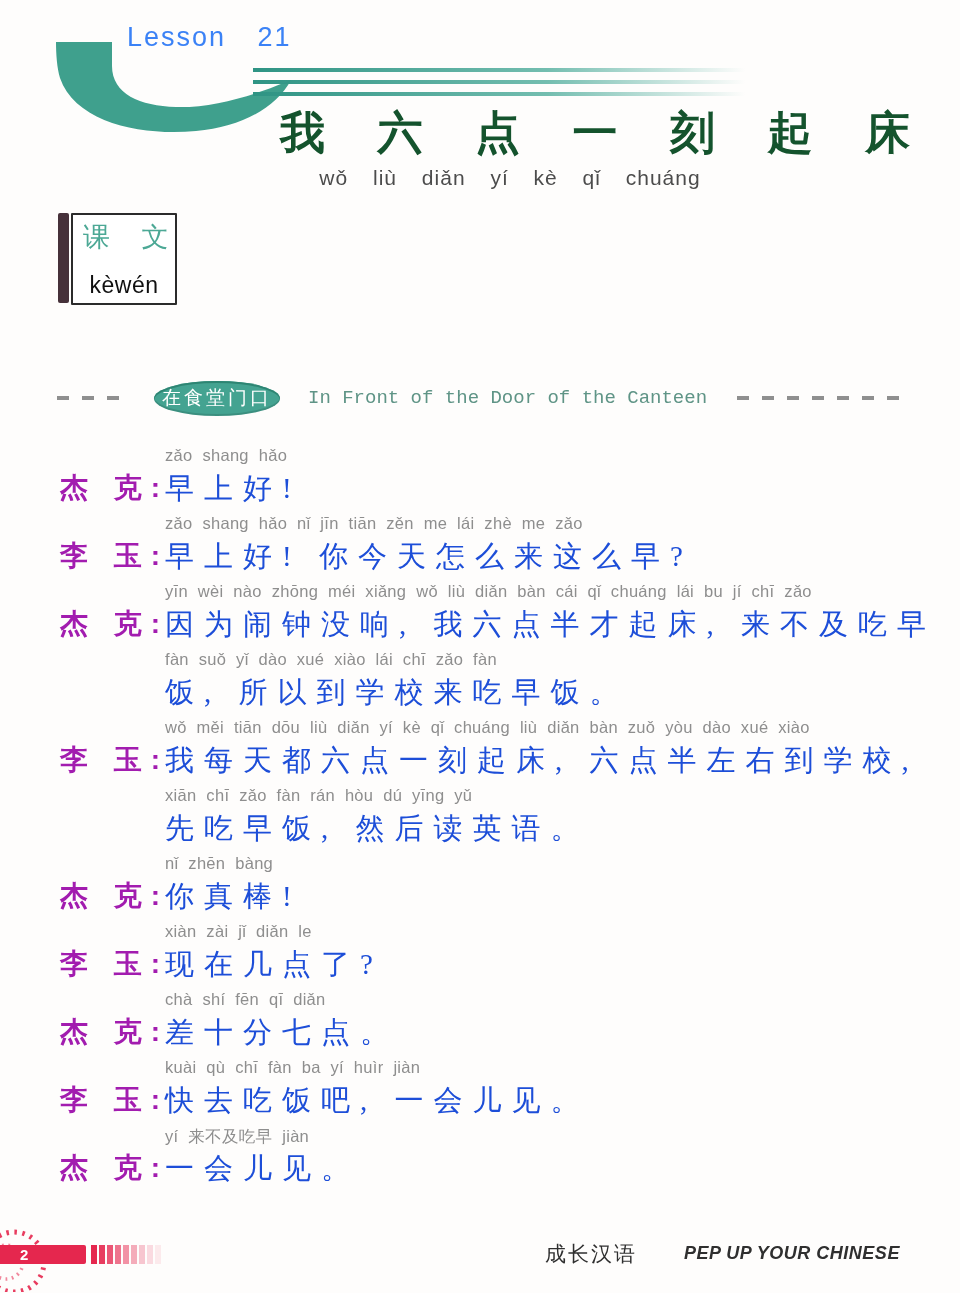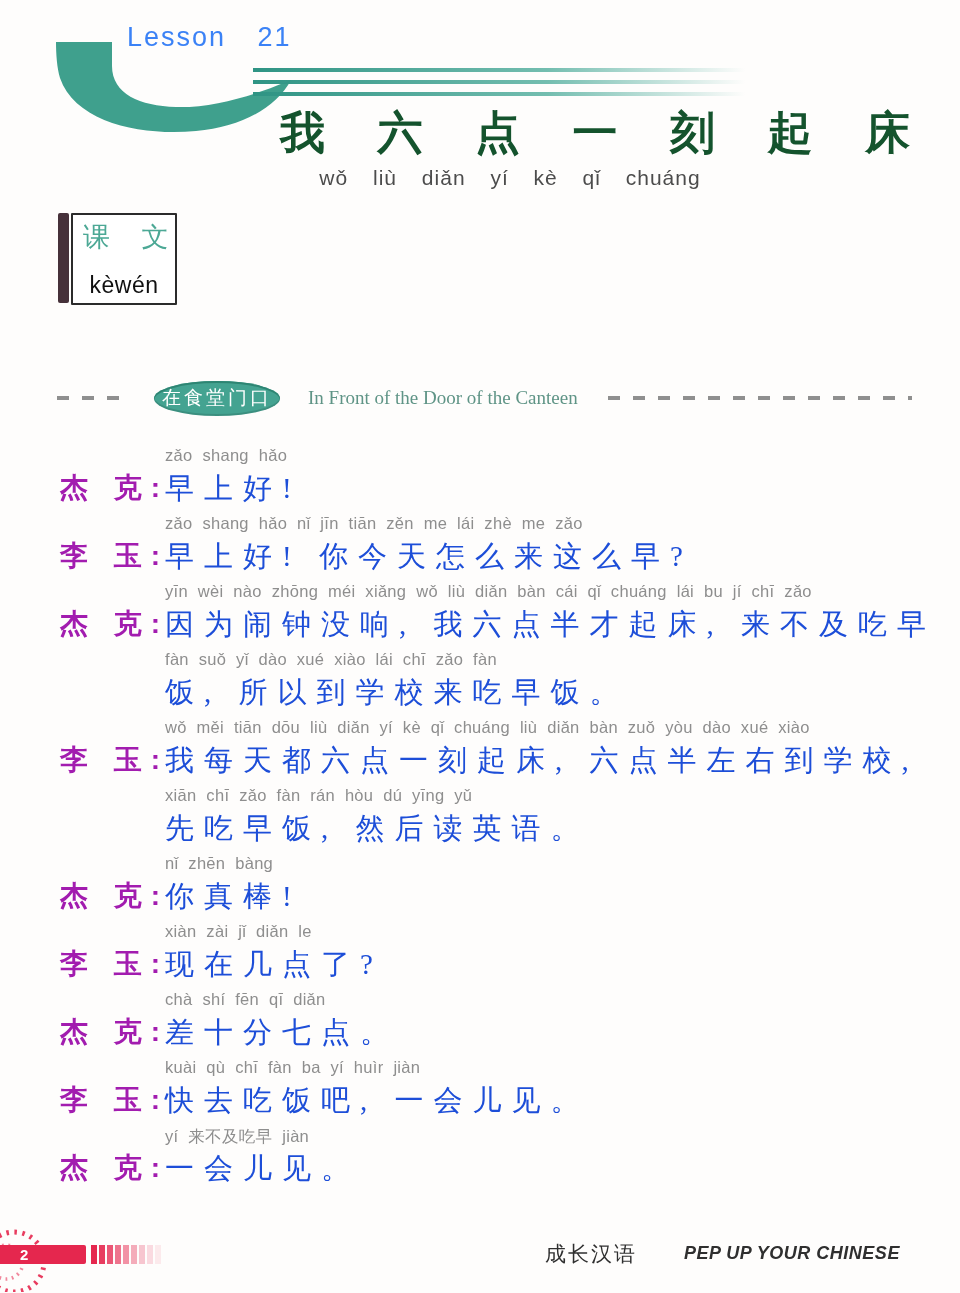--- a/index.html
+++ b/index.html
@@ -56,21 +56,21 @@
   #dash-right{flex:1;}
   #scene-badge{
     flex:none; width:126px; height:35px; margin-left:3px;
     background:#44a391; border-radius:50%;
     box-shadow:0 2px 0 #2e8573 inset, 0 -2px 0 rgba(0,0,0,.12) inset;
     color:#fff; font-size:19px; letter-spacing:3px;
     display:flex; align-items:center; justify-content:center; white-space:nowrap;
   }
   #scene-english{
     flex:none; padding:0 10px 0 8px;
-    font-family:Liberation Serif, serif; font-size:19px; color:#5f9486;
+    font-family:Liberation Mono, monospace; font-size:19px; color:#5f9486;
     white-space:nowrap;
   }
 
   
   #dialogue{position:absolute; left:60px; top:446px; width:870px;}
   .dlg-row{display:flex; align-items:flex-end; margin-bottom:6px;}
   .dlg-speaker{
     flex:none; width:105px; font-size:28px; font-weight:bold; color:#a21caf;
     letter-spacing:9px; white-space:nowrap; line-height:40px;
   }

